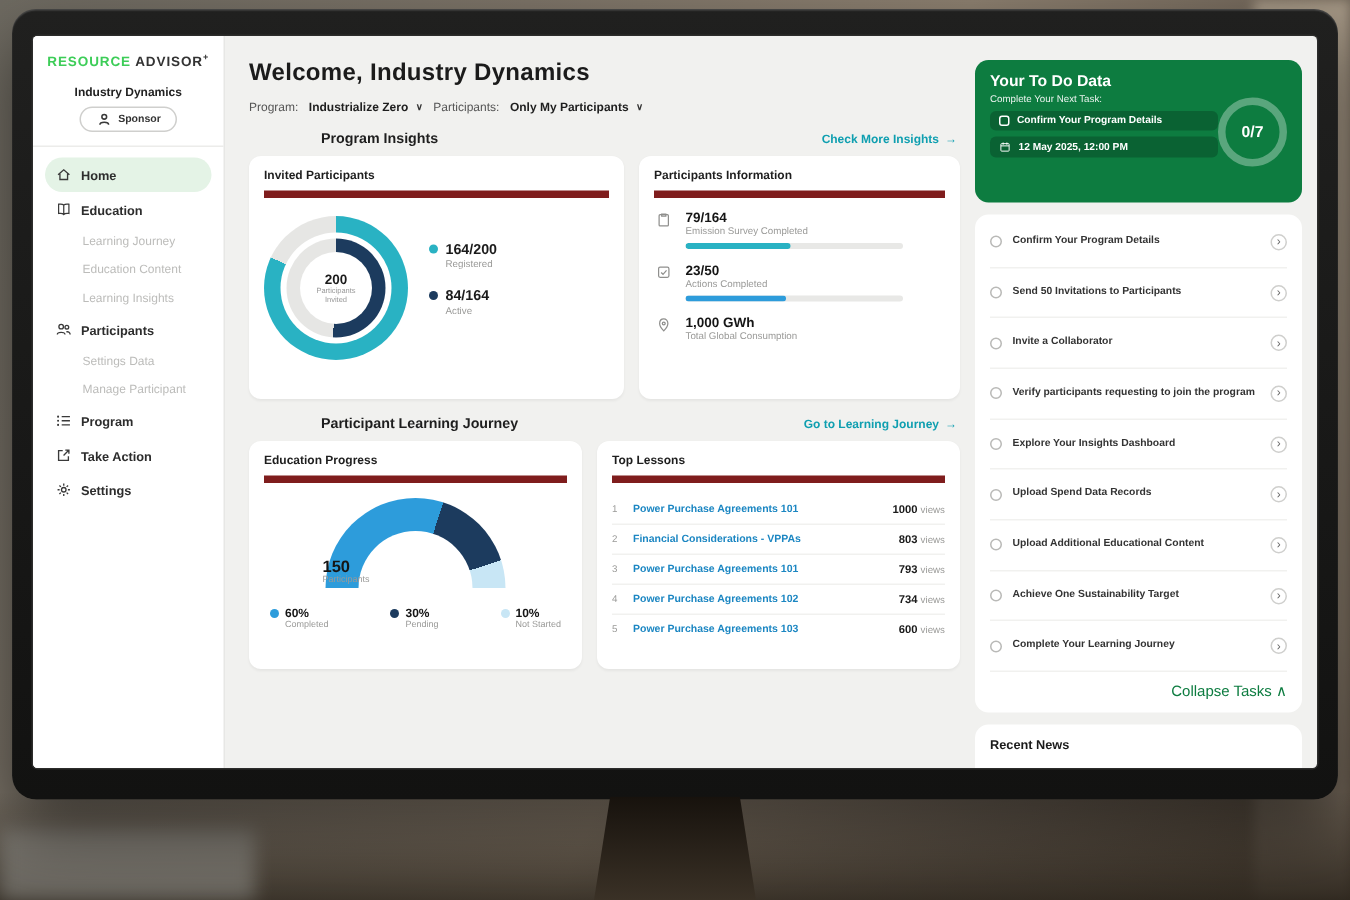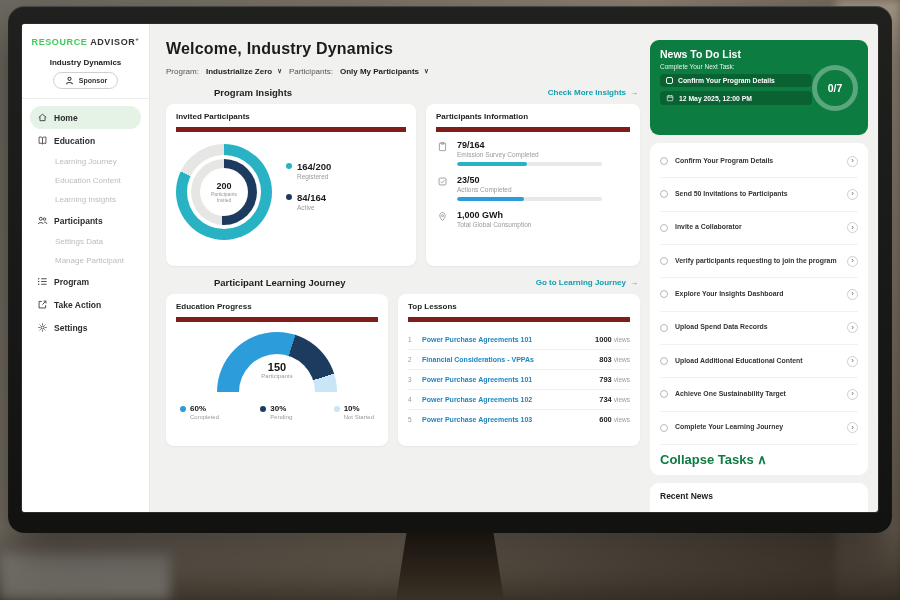--- a/index.html
+++ b/index.html
@@ -84,21 +84,21 @@
   .stat-ico svg { width:11px; height:11px; }
   .stat-val { font-size:9px; font-weight:bold; color:#151515; }
   .stat-lab { font-size:6.5px; color:#9a9a98; margin:1px 0 4px; }
   .bar { width:145px; height:4px; background:#e8e8e6; border-radius:2px; overflow:hidden; }
   .bar-fill { height:100%; border-radius:2px; }
 
   
   .gauge-wrap { width:124px; height:64px; margin:8px auto 0; position:relative; overflow:hidden; }
   .gauge-arc { position:absolute; left:2px; top:2px; width:120px; height:120px; border-radius:50%; }
   .gauge-hole { position:absolute; left:24px; top:24px; width:76px; height:76px; border-radius:50%; background:#fff; }
-  .gauge-center { position:absolute; left:0; bottom:15px; width:100%; text-align:center; }
+  .gauge-center { position:absolute; left:0; bottom:4px; width:100%; text-align:left; }
   .gc-val { font-size:11px; font-weight:bold; color:#151515; }
   .gc-lab { font-size:6px; color:#9a9a98; }
   .gauge-legend { display:flex; justify-content:space-between; margin-top:10px; padding:0 4px; }
   .gl-item { display:flex; gap:4px; align-items:flex-start; }
   .gl-val { font-size:8px; font-weight:bold; color:#151515; }
   .gl-lab { font-size:6px; color:#9a9a98; margin-top:1px; }
 
   
   .lesson-row { display:flex; align-items:center; gap:7px; padding:5px 0; border-bottom:1px solid #f1f1ef; }
   .lesson-row:last-child { border-bottom:none; }
@@ -120,21 +120,21 @@
   .todo-prog { position:absolute; right:10px; top:25px; width:46px; height:46px; border-radius:50%;
     border:5px solid rgba(255,255,255,.32); display:flex; align-items:center; justify-content:center;
     font-size:10.5px; font-weight:bold; }
   .tasks-card { margin-top:8px; background:#fff; border-radius:9px; padding:2px 10px 5px;
     height:332px; display:flex; flex-direction:column; flex:none; }
   .task-row { flex:1; display:flex; align-items:center; gap:7px; border-bottom:1px solid #f1f1ef; cursor:pointer; }
   .task-cb { width:8px; height:8px; border:1px solid #b9b9b7; border-radius:50%; flex:none; cursor:pointer; }
   .task-label { flex:1; font-size:6.9px; font-weight:bold; color:#333; line-height:1.3; }
   .task-go { width:11px; height:11px; border:1px solid #cfcfcd; border-radius:50%; display:flex;
     align-items:center; justify-content:center; font-size:8px; color:#666; flex:none; cursor:pointer; padding-bottom:1px; }
-  .collapse-link { text-align:left; padding:7px 0 3px; font-size:13px; font-weight:bold;
+  .collapse-link { text-align:right; padding:7px 0 3px; font-size:10px; font-weight:normal;
     color:#0d7c40; cursor:pointer; flex:none; }
   .news-card { margin-top:8px; background:#fff; border-radius:9px 9px 0 0; padding:8px 10px; flex:1; }
   .news-title { font-size:8.5px; font-weight:bold; color:#1b1b1b; }
 </style>
 </head>
 <body>
 
 <div class="bg-right"></div>
 <div class="bg-bottom"></div>
 <div class="bg-bl"></div>
@@ -395,21 +395,21 @@
             <span class="l-rank">5</span>
             <span class="l-title">Power Purchase Agreements 103</span>
             <span class="l-views"><span>600</span><span class="l-unit">views</span></span>
           </div>
         </section>
       </div>
     </main>
 
     <aside class="rightpanel">
       <div class="todo-card">
-        <div class="todo-title">News To Do List</div>
+        <div class="todo-title">Your To Do Data</div>
         <div class="todo-sub">Complete Your Next Task:</div>
         <div class="todo-pill">
           <span class="cb"></span>
           <span>Confirm Your Program Details</span>
         </div>
         <div class="todo-pill">
           <span class="cal-ico">
               <svg viewBox="0 0 16 16" fill="none" stroke="#fff" stroke-width="1.3">
                 <rect x="2.5" y="3.5" width="11" height="10" rx="1"></rect>
                 <path d="M2.5 6.5h11M5.5 2v3M10.5 2v3"></path>

